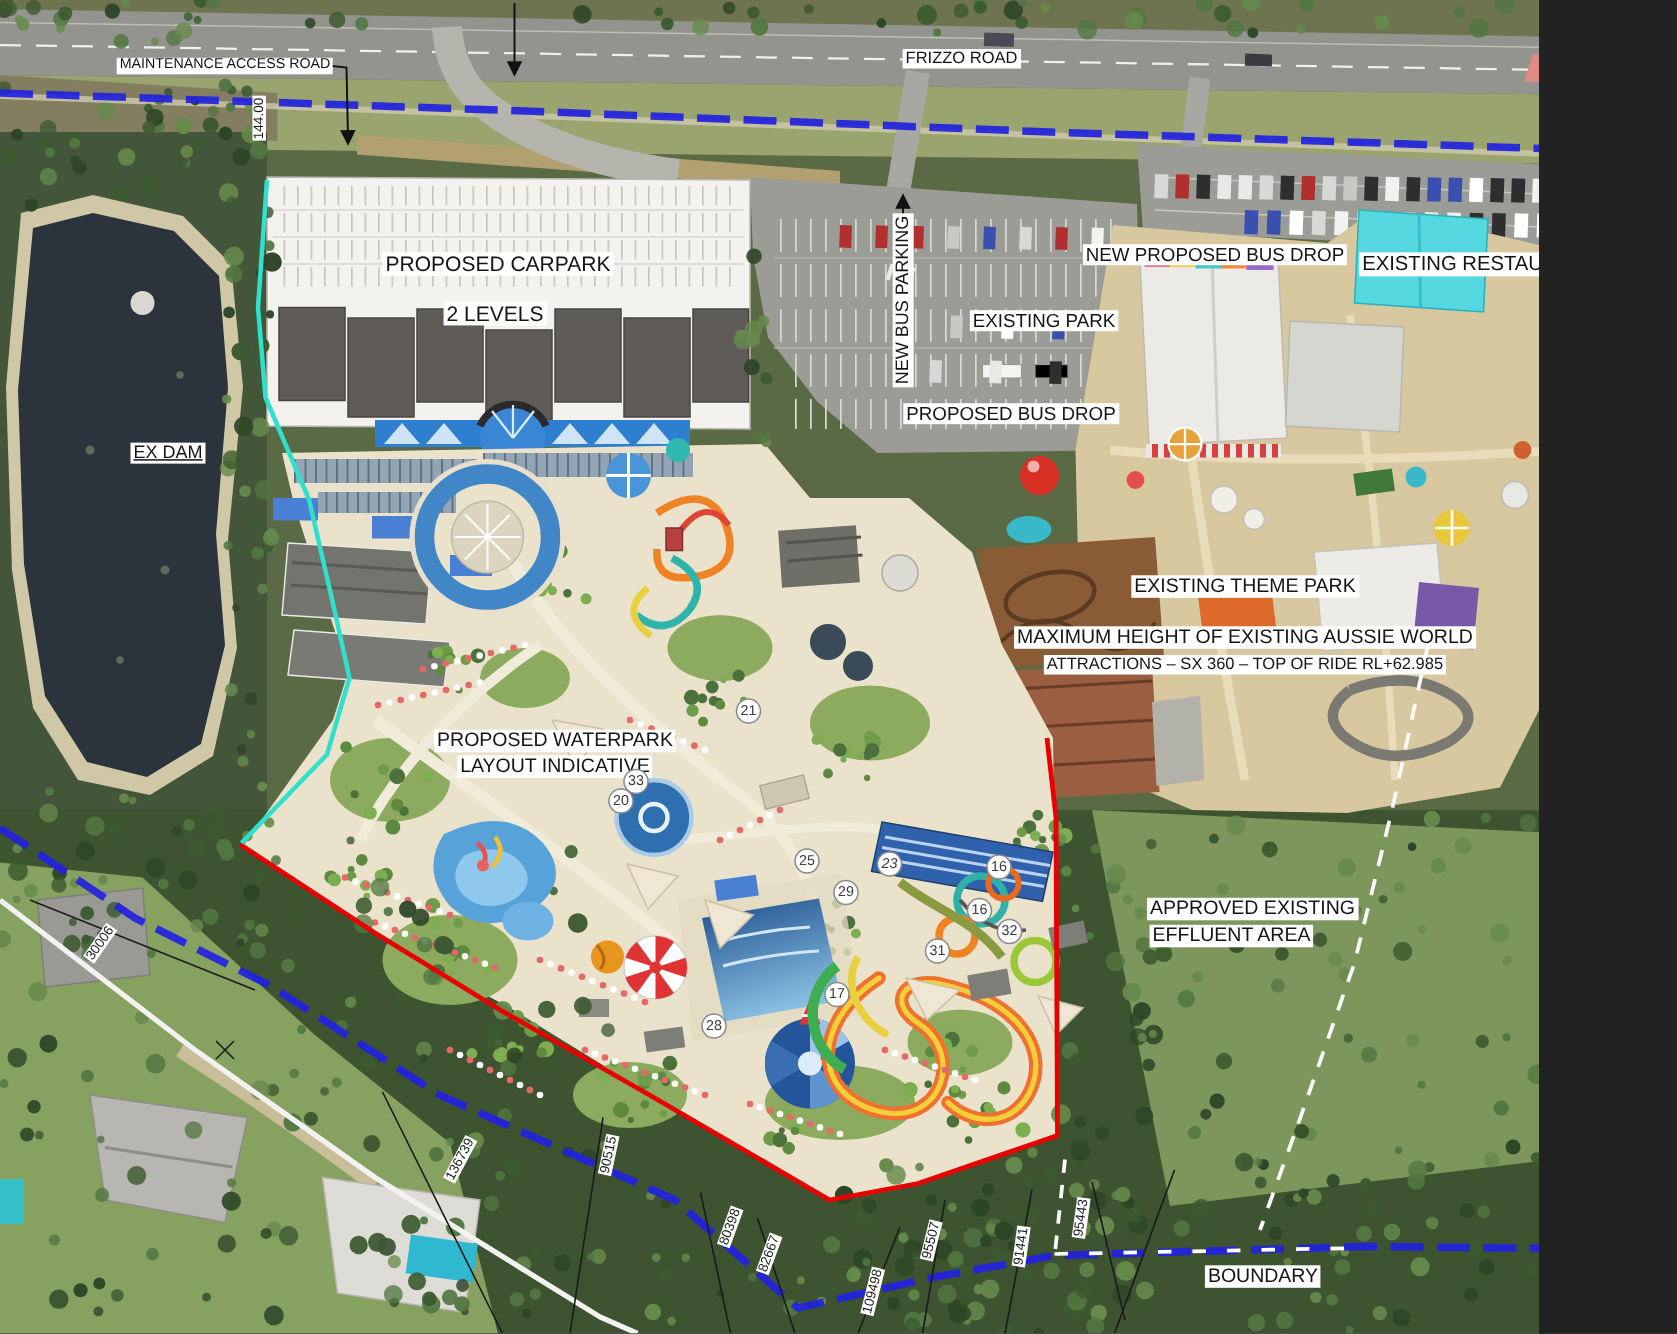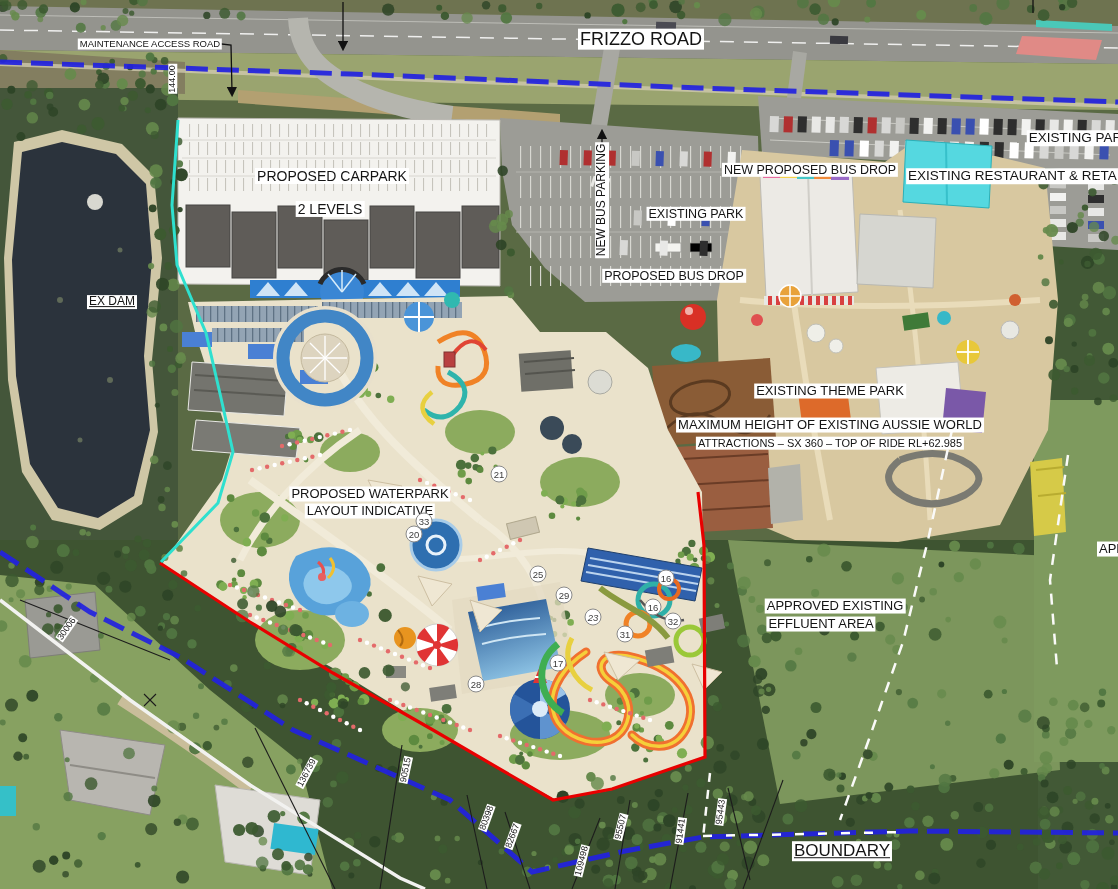--- a/index.html
+++ b/index.html
@@ -1,17 +1,17 @@
 <!DOCTYPE html>
 <html><head>
 <meta charset="utf-8">
 <style>
   html,body{margin:0;padding:0;background:#222;}
   .stage{
-    position:relative;width:1118px;height:889px;overflow:hidden;
+    position:relative;width:1026px;height:889px;overflow:hidden;
     background:#c4b5fd;font-family:"Liberation Sans",sans-serif;
   }
   .stage svg{position:absolute;left:0;top:0;}
   .plabel{
     position:absolute;background:#ffffff;color:#141414;padding:0 2px;
     white-space:nowrap;transform:translate(-50%,-50%);line-height:1.15;
     font-family:"Liberation Sans",sans-serif;
   }
   .dlabel{
     position:absolute;background:#ffffff;color:#1a1a1a;padding:0 1px;
@@ -1299,54 +1299,54 @@
       <line x1="144" y1="694" x2="156" y2="706"></line>
       <line x1="144" y1="706" x2="156" y2="694"></line>
     </g>
     <path d="M213,43 L231,45 L232,92" stroke="#111" stroke-width="1.3" marker-end="url(#ah)"></path>
     <line x1="343" y1="2" x2="343" y2="46" stroke="#111" stroke-width="1.3" marker-end="url(#ah)"></line>
     <line x1="1033" y1="0" x2="1033" y2="13" stroke="#111" stroke-width="1.3"></line>
     <line x1="602" y1="147" x2="602" y2="134" stroke="#111" stroke-width="1.3" marker-end="url(#ah)"></line>
   </g>
 </svg>
 <div class="plabel" style="left: 150px; top: 44px; font-size: 9.5px; transform: translate(-50%, -50%) rotate(0deg);">MAINTENANCE ACCESS ROAD</div>
-    <div class="plabel" style="left: 641px; top: 39px; font-size: 18px; transform: translate(-50%, -50%) rotate(0deg);">FRIZZO ROAD</div>
+    <div class="plabel" style="left: 641px; top: 39px; font-size: 11px; transform: translate(-50%, -50%) rotate(0deg);">FRIZZO ROAD</div>
     <div class="plabel" style="left: 1080px; top: 138px; font-size: 13.5px; transform: translate(-50%, -50%) rotate(0deg);">EXISTING PARK</div>
     <div class="plabel" style="left: 1018px; top: 176px; font-size: 13.5px; transform: translate(-50%, -50%) rotate(0deg);">EXISTING RESTAURANT &amp; RETAIL</div>
     <div class="plabel" style="left: 810px; top: 170px; font-size: 12.5px; transform: translate(-50%, -50%) rotate(0deg);">NEW PROPOSED BUS DROP</div>
     <div class="plabel" style="left: 602px; top: 200px; font-size: 12px; transform: translate(-50%, -50%) rotate(-90deg);">NEW BUS PARKING</div>
     <div class="plabel" style="left: 696px; top: 214px; font-size: 12.5px; transform: translate(-50%, -50%) rotate(0deg);">EXISTING PARK</div>
     <div class="plabel" style="left: 674px; top: 276px; font-size: 12.5px; transform: translate(-50%, -50%) rotate(0deg);">PROPOSED BUS DROP</div>
     <div class="plabel" style="left: 332px; top: 176px; font-size: 14px; transform: translate(-50%, -50%) rotate(0deg);">PROPOSED CARPARK</div>
     <div class="plabel" style="left: 330px; top: 209px; font-size: 14px; transform: translate(-50%, -50%) rotate(0deg);">2 LEVELS</div>
     <div class="plabel" style="left: 112px; top: 302px; font-size: 12px; transform: translate(-50%, -50%) rotate(0deg); text-decoration: underline;">EX DAM</div>
     <div class="plabel" style="left: 830px; top: 391px; font-size: 13px; transform: translate(-50%, -50%) rotate(0deg);">EXISTING THEME PARK</div>
     <div class="plabel" style="left: 830px; top: 425px; font-size: 13px; transform: translate(-50%, -50%) rotate(0deg);">MAXIMUM HEIGHT OF EXISTING AUSSIE WORLD</div>
     <div class="plabel" style="left: 830px; top: 443px; font-size: 11px; transform: translate(-50%, -50%) rotate(0deg);">ATTRACTIONS – SX 360 – TOP OF RIDE RL+62.985</div>
     <div class="plabel" style="left: 370px; top: 494px; font-size: 13px; transform: translate(-50%, -50%) rotate(0deg);">PROPOSED WATERPARK</div>
     <div class="plabel" style="left: 370px; top: 511px; font-size: 13px; transform: translate(-50%, -50%) rotate(0deg);">LAYOUT INDICATIVE</div>
     <div class="plabel" style="left: 835px; top: 606px; font-size: 13px; transform: translate(-50%, -50%) rotate(0deg);">APPROVED EXISTING</div>
     <div class="plabel" style="left: 821px; top: 624px; font-size: 13px; transform: translate(-50%, -50%) rotate(0deg);">EFFLUENT AREA</div>
-    <div class="plabel" style="left: 842px; top: 851px; font-size: 17px; transform: translate(-50%, -50%) rotate(0deg); text-decoration: underline;">BOUNDARY</div>
+    <div class="plabel" style="left: 842px; top: 851px; font-size: 13px; transform: translate(-50%, -50%) rotate(0deg);">BOUNDARY</div>
     <div class="plabel" style="left: 1112px; top: 549px; font-size: 13px; transform: translate(-50%, -50%) rotate(0deg);">APP</div>
     <div class="dlabel" style="left: 173px; top: 79px; transform: translate(-50%, -50%) rotate(-90deg);">144.00</div>
     <div class="dlabel" style="left: 67px; top: 629px; transform: translate(-50%, -50%) rotate(-55deg);">30006</div>
     <div class="dlabel" style="left: 307px; top: 773px; transform: translate(-50%, -50%) rotate(-62deg);">136739</div>
     <div class="dlabel" style="left: 406px; top: 770px; transform: translate(-50%, -50%) rotate(-78deg);">90515</div>
     <div class="dlabel" style="left: 487px; top: 818px; transform: translate(-50%, -50%) rotate(-70deg);">80398</div>
     <div class="dlabel" style="left: 513px; top: 836px; transform: translate(-50%, -50%) rotate(-70deg);">82667</div>
     <div class="dlabel" style="left: 582px; top: 861px; transform: translate(-50%, -50%) rotate(-76deg);">109498</div>
     <div class="dlabel" style="left: 621px; top: 827px; transform: translate(-50%, -50%) rotate(-76deg);">95507</div>
     <div class="dlabel" style="left: 681px; top: 831px; transform: translate(-50%, -50%) rotate(-82deg);">91441</div>
     <div class="dlabel" style="left: 721px; top: 812px; transform: translate(-50%, -50%) rotate(-82deg);">95443</div>
     <div class="marker" style="left: 459px; top: 474px; margin-left: 40px;">21</div>
     <div class="marker" style="left: 424px; top: 521px;">33</div>
     <div class="marker" style="left: 414px; top: 534px;">20</div>
     <div class="marker" style="left: 538px; top: 574px;">25</div>
     <div class="marker" style="left: 564px; top: 595px;">29</div>
-    <div class="marker" style="left: 593px; top: 617px; font-style: italic;">23</div>
+    <div class="marker" style="left: 593px; top: 576px; font-style: italic;">23</div>
     <div class="marker" style="left: 666px; top: 578px;">16</div>
     <div class="marker" style="left: 653px; top: 607px;">16</div>
     <div class="marker" style="left: 625px; top: 634px;">31</div>
     <div class="marker" style="left: 673px; top: 621px;">32</div>
     <div class="marker" style="left: 558px; top: 663px;">17</div>
     <div class="marker" style="left: 476px; top: 684px;">28</div>
   </div>
 
 </body></html>

